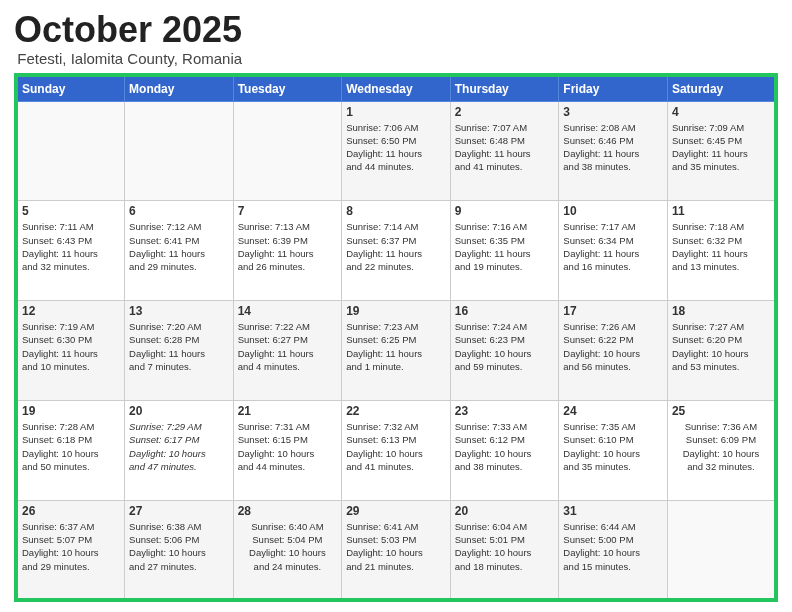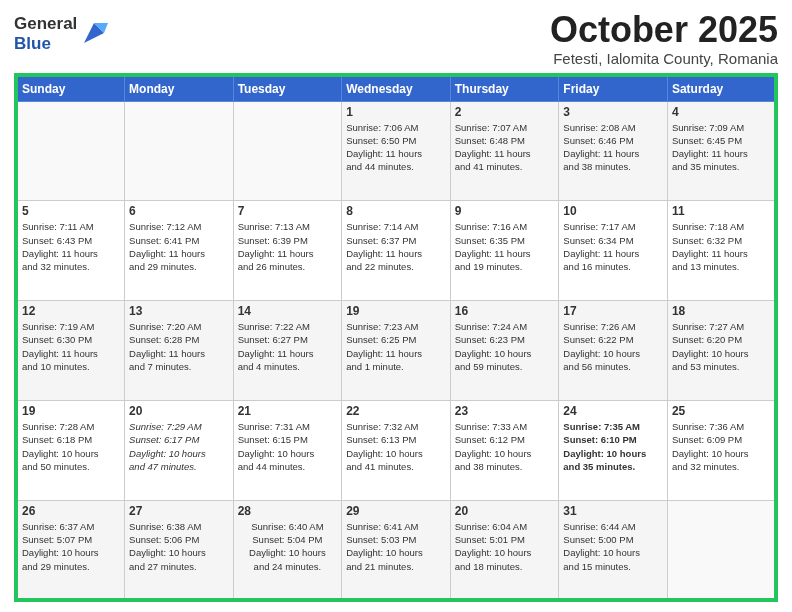--- a/index.html
+++ b/index.html
@@ -90,30 +90,20 @@
     }
     .empty {
       background: #f9f9f9 !important;
     }
   </style>
 </head>
 <body>
 <div class="page">
 
   <div class="header">
-    <div class="logo">
-      <div class="logo-text">
-        <span style="font-size:17px;font-weight:bold;color:#333;line-height:1.15;">General</span>
-        <span style="font-size:17px;font-weight:bold;color:#2255aa;line-height:1.15;">Blue</span>
-      </div>
-      <svg width="28" height="28" viewBox="0 0 28 28" style="margin-left:3px;margin-top:-2px;">
-        <polygon points="4,24 14,4 24,14" fill="#3366cc"></polygon>
-        <polygon points="14,4 24,14 28,4" fill="#55aaff"></polygon>
-      </svg>
-    </div>
     <div class="title-block">
       <div class="month-title">October 2025</div>
       <div class="location">Fetesti, Ialomita County, Romania</div>
     </div>
   </div>
 
   <table class="calendar">
     <thead>
       <tr>
         <th>Sunday</th>
@@ -292,28 +282,28 @@
           </td>
           <td>
             <span class="day-num">23</span>
             <div class="day-info" style="white-space: pre-line;">Sunrise: 7:33 AM
 Sunset: 6:12 PM
 Daylight: 10 hours
 and 38 minutes.</div>
           </td>
           <td>
             <span class="day-num">24</span>
-            <div class="day-info" style="white-space: pre-line; font-weight: bold;">Sunrise: 7:35 AM
+            <div class="day-info" style="white-space: pre-line;">Sunrise: 7:35 AM
 Sunset: 6:10 PM
 Daylight: 10 hours
 and 35 minutes.</div>
           </td>
           <td>
             <span class="day-num">25</span>
-            <div class="day-info" style="white-space: pre-line;">Sunrise: 7:36 AM
+            <div class="day-info" style="white-space: pre-line; text-align: center;">Sunrise: 7:36 AM
 Sunset: 6:09 PM
 Daylight: 10 hours
 and 32 minutes.</div>
           </td>
         </tr>
         <tr>
           <td>
             <span class="day-num">26</span>
             <div class="day-info" style="white-space: pre-line;">Sunrise: 6:37 AM
 Sunset: 5:07 PM

